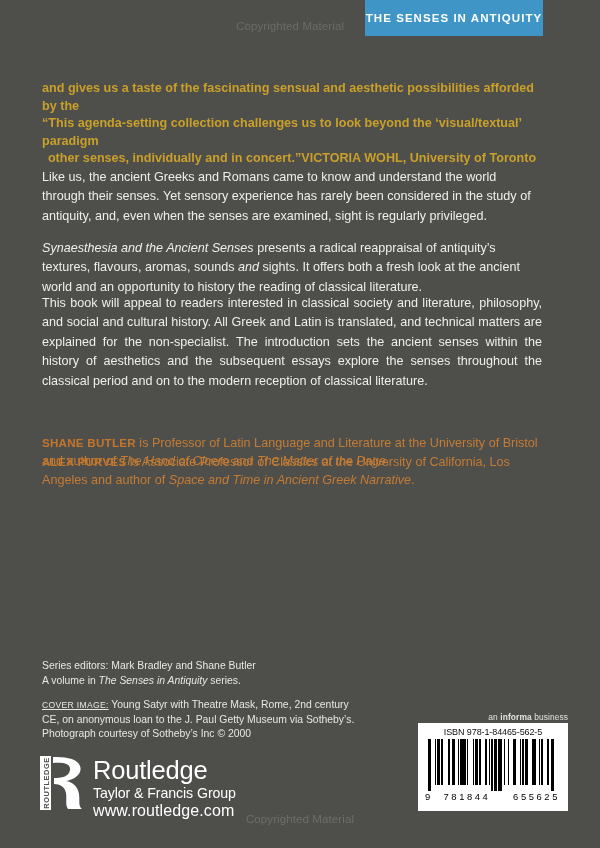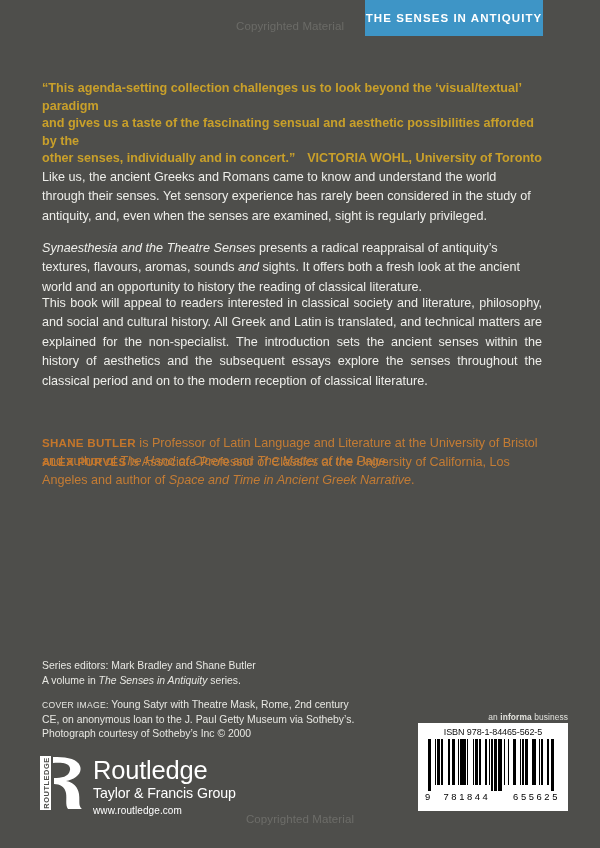--- a/index.html
+++ b/index.html
@@ -60,21 +60,21 @@
     top: 80px;
     left: 42px;
     width: 500px;
     color: #c9a02a;
     font-size: 12.6px;
     font-weight: bold;
     line-height: 17.5px;
   }
   .quote-line3 {
     display: flex;
-    justify-content: space-between;
+    justify-content: center;
     align-items: baseline;
   }
 
   
   .blurb {
     position: absolute;
     left: 42px;
     width: 500px;
     color: #eeeeea;
     font-size: 12.6px;
@@ -121,20 +121,21 @@
     left: 42px;
     top: 698px;
     width: 340px;
     color: #e7e7e2;
     font-size: 10.4px;
     line-height: 14.6px;
   }
   .smallcaps {
     font-size: 8.6px;
     letter-spacing: .3px;
+    text-decoration: underline;
   }
 
   
   .routledge {
     position: absolute;
     left: 40px;
     top: 756px;
     display: flex;
     align-items: flex-start;
   }
@@ -182,21 +183,21 @@
     letter-spacing: -0.2px;
   }
   .rl-sub {
     color: #ffffff;
     font-size: 14.2px;
     line-height: 18px;
     letter-spacing: -0.1px;
   }
   .rl-url {
     color: #ffffff;
-    font-size: 10px;
+    font-size: 16px;
     line-height: 15px;
     letter-spacing: .1px;
     margin-top: 1px;
   }
 
   
   .informa {
     position: absolute;
     right: 32px;
     top: 712px;
@@ -267,32 +268,32 @@
 <div class="cover">
 
   <div class="top-strip">
     <div class="copyright-top">Copyrighted Material</div>
     <div class="series-banner">
       <span class="series-banner-label">THE SENSES IN ANTIQUITY</span>
     </div>
   </div>
 
   <div class="quote-block">
+    <div>and gives us a taste of the fascinating sensual and aesthetic possibilities afforded by the</div>
     <div>“This agenda-setting collection challenges us to look beyond the ‘visual/textual’ paradigm</div>
-    <div>and gives us a taste of the fascinating sensual and aesthetic possibilities afforded by the</div>
     <div class="quote-line3">
       <span>other senses, individually and in concert.”</span>
       <span>VICTORIA WOHL, University of Toronto</span>
     </div>
   </div>
 
   <p class="blurb p1">Like us, the ancient Greeks and Romans came to know and understand the world through their senses. Yet sensory experience has rarely been considered in the study of antiquity, and, even when the senses are examined, sight is regularly privileged.</p>
 
   <p class="blurb p2">
-    <i>Synaesthesia and the Theatre Senses</i><span> presents a radical reappraisal of antiquity’s textures, flavours, aromas, sounds </span><i>and</i><span> sights. It offers both a fresh look at the ancient world and an opportunity to history the reading of classical literature.</span>
+    <i>Synaesthesia and the Ancient Senses</i><span> presents a radical reappraisal of antiquity’s textures, flavours, aromas, sounds </span><i>and</i><span> sights. It offers both a fresh look at the ancient world and an opportunity to history the reading of classical literature.</span>
   </p>
 
   <p class="blurb p3">This book will appeal to readers interested in classical society and literature, philosophy, and social and cultural history. All Greek and Latin is translated, and technical matters are explained for the non-specialist. The introduction sets the ancient senses within the history of aesthetics and the subsequent essays explore the senses throughout the classical period and on to the modern reception of classical literature.</p>
 
   <p class="bio b1">
     <span class="name">SHANE BUTLER</span><span> is Professor of Latin Language and Literature at the University of Bristol and author of </span><i>The Hand of Cicero</i><span> and </span><i>The Matter of the Page</i><span>.</span>
   </p>
 
   <p class="bio b2">
     <span class="name">ALEX PURVES</span><span> is Associate Professor of Classics at the University of California, Los Angeles and author of </span><i>Space and Time in Ancient Greek Narrative</i><span>.</span>

